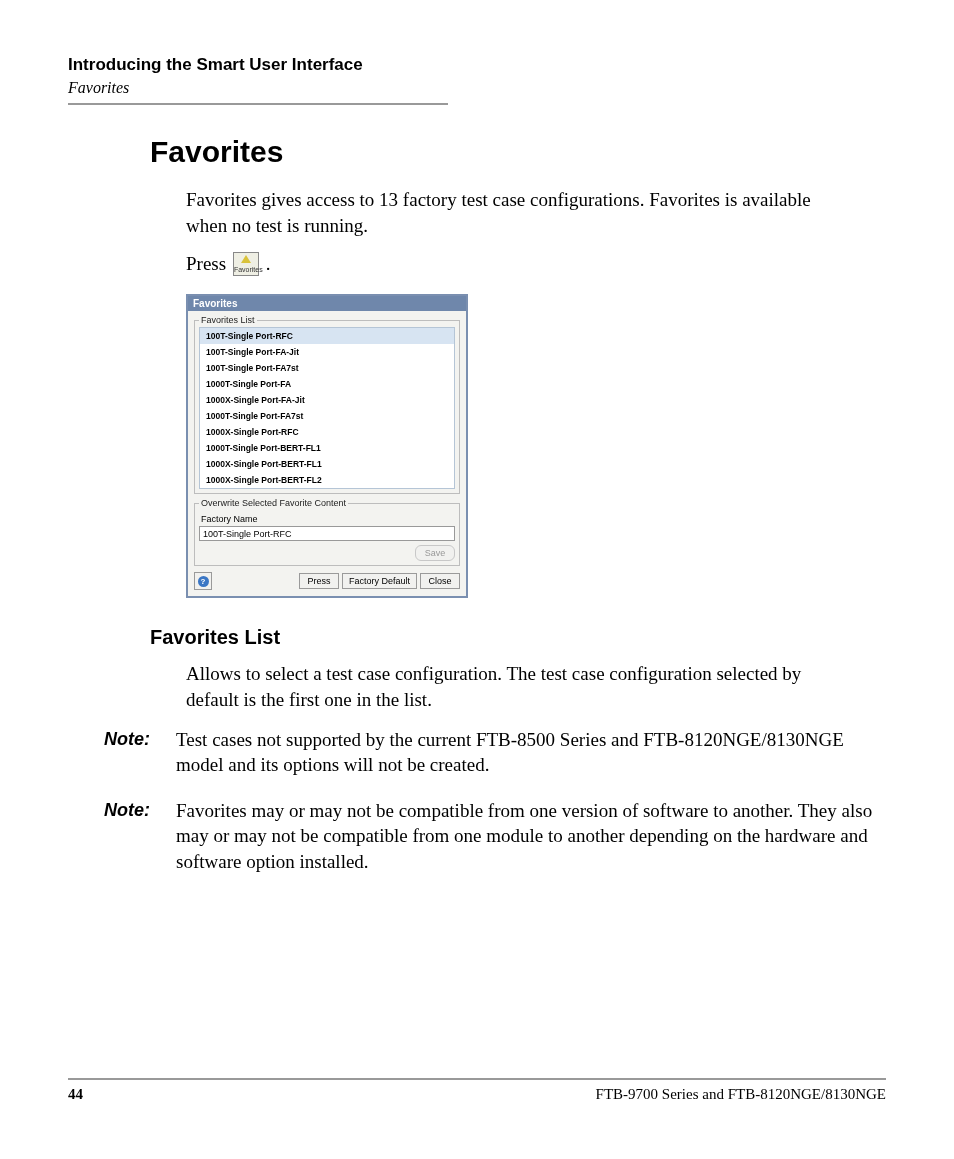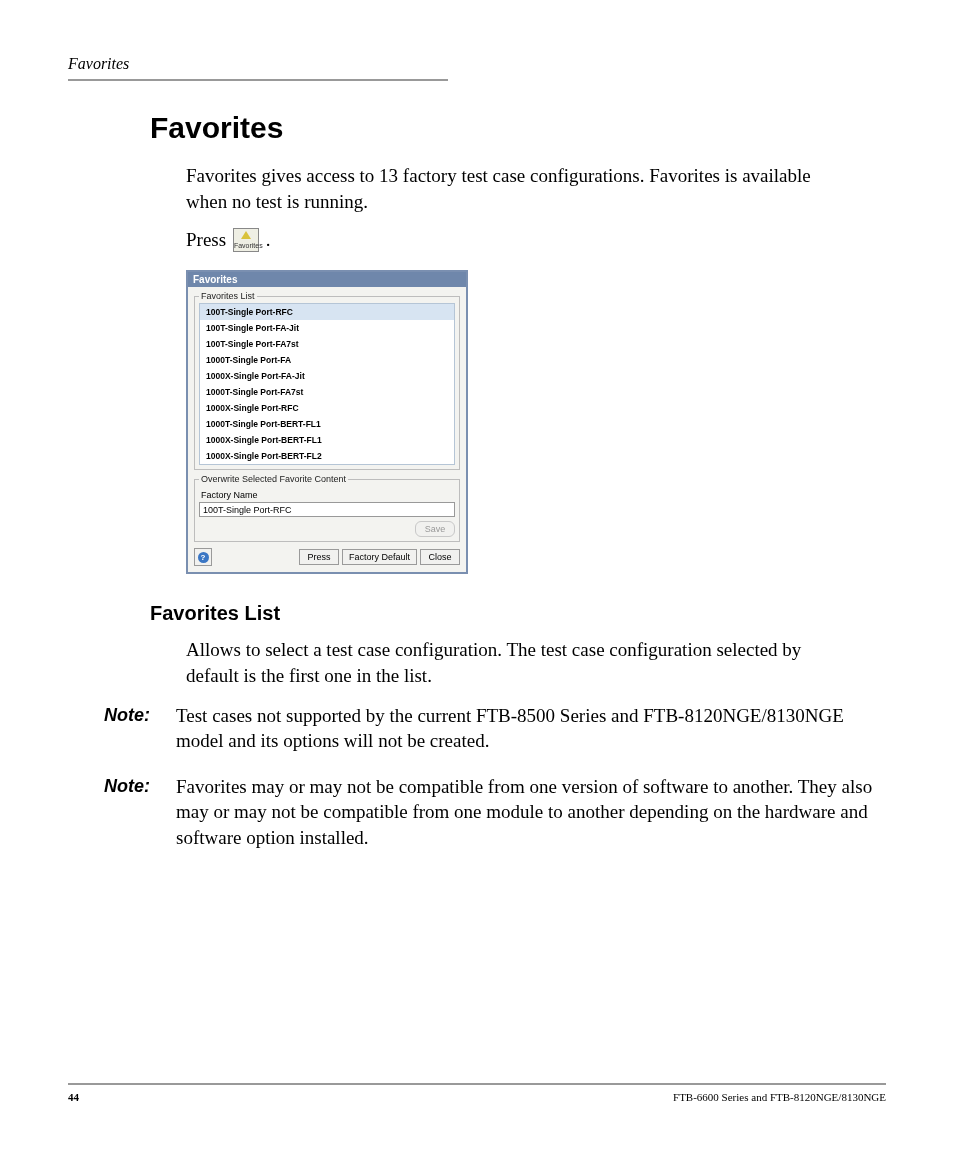--- a/index.html
+++ b/index.html
@@ -189,29 +189,30 @@
     position:absolute;
     left:68px;right:68px;
     bottom:56px;
   }
   .footer-rule{
     border:none;border-top:2px solid #999;
     width:100%;margin:0 0 6px 0;
   }
   .footer-row{
     display:flex;justify-content:space-between;
-    font-size:11px;
+    font-size:15px;
     gap:24px;
   }
   .footer-row .page-no{font-weight:700;}
 </style>
 </head>
 <body>
 
 <div class="header-block">
+  <p class="chapter-title">Introducing the Smart User Interface</p>
   <p class="chapter-subtitle">Favorites</p>
   <hr class="header-rule">
 </div>
 
 <div class="content">
 
   <h1 class="section">Favorites</h1>
 
   <p class="body">Favorites gives access to 13 factory test case configurations. Favorites is available when no test is running.</p>
 
@@ -275,15 +276,15 @@
 
 <div class="note-row">
   <div class="note-label">Note:</div>
   <div class="note-text">Favorites may or may not be compatible from one version of software to another. They also may or may not be compatible from one module to another depending on the hardware and software option installed.</div>
 </div>
 
 <div class="footer">
   <hr class="footer-rule">
   <div class="footer-row">
     <span class="page-no">44</span>
-    <span>FTB-6600 Series and FTB-8120NGE/8130NGE</span>
+    <span>FTB-9700 Series and FTB-8120NGE/8130NGE</span>
   </div>
 </div>
 
 </body></html>

